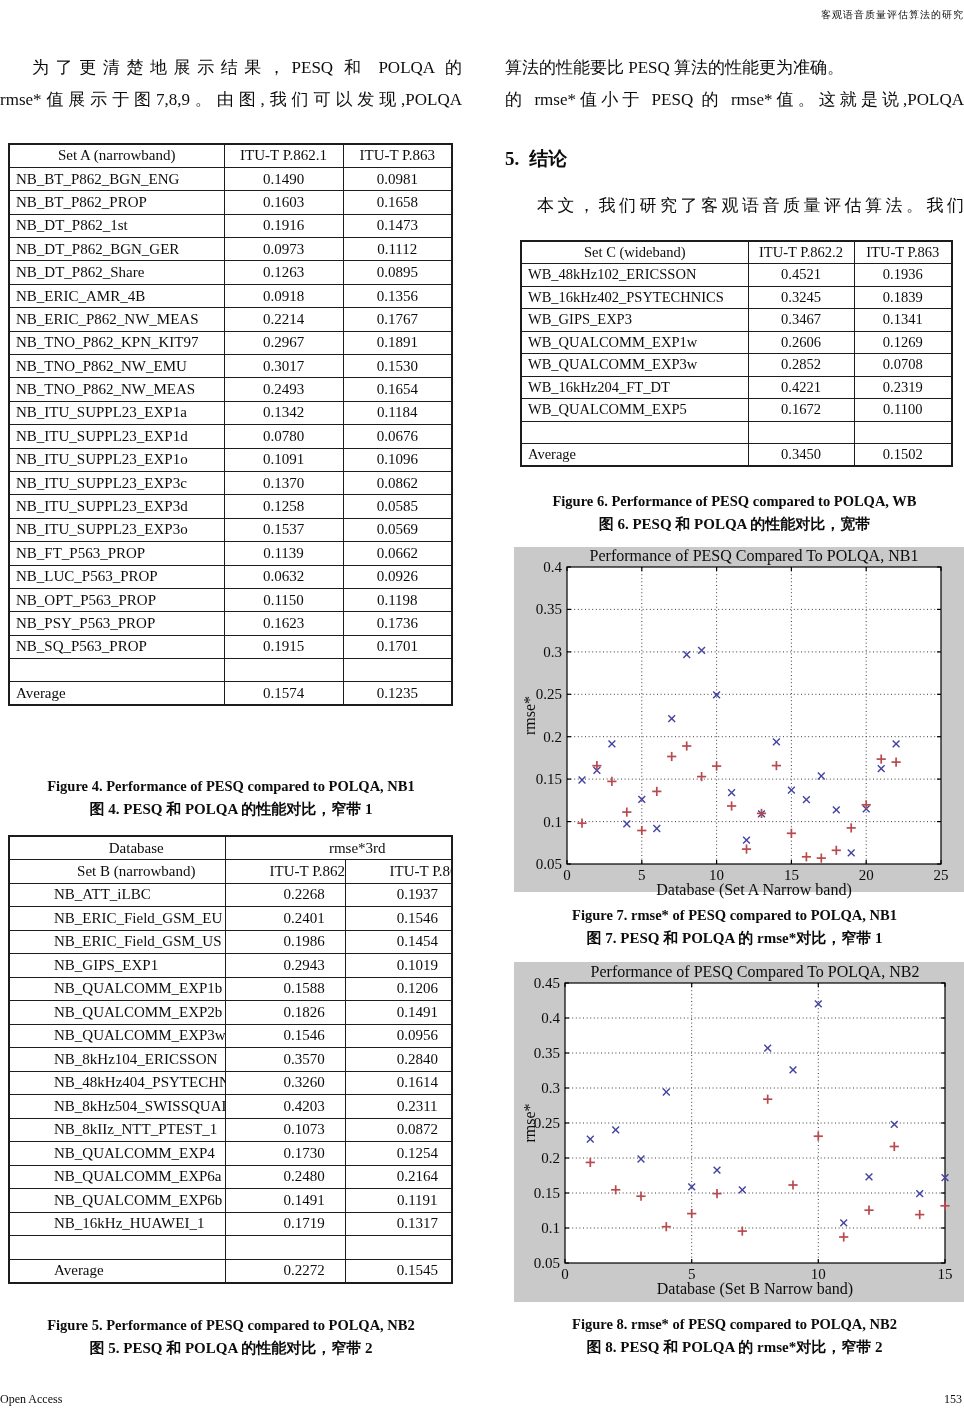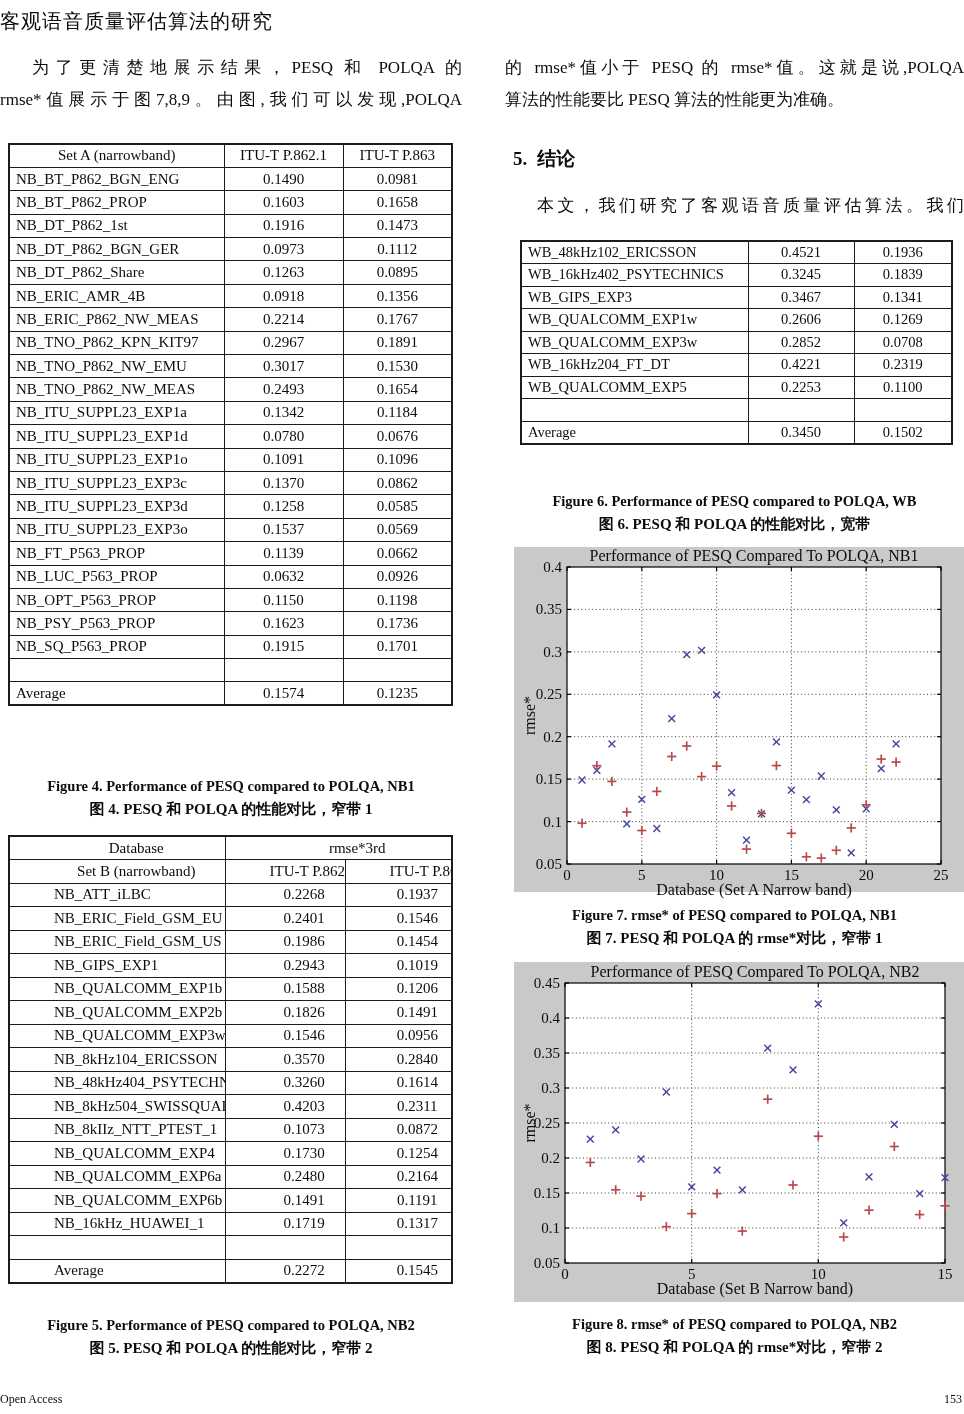--- a/index.html
+++ b/index.html
@@ -2,21 +2,21 @@
 <html><head>
 <meta charset="utf-8">
 <style>
   * { margin:0; padding:0; box-sizing:border-box; }
   html,body { background:#fff; }
   body {
     width:964px; height:1414px; position:relative;
     font-family:"Liberation Serif", serif; color:#0c0c0c; overflow:hidden;
   }
   .abs { position:absolute; }
-  .running-head { top:8px; left:0; width:964px; text-align:left; font-size:20px; letter-spacing:1px; }
+  .running-head { top:8px; left:0; width:964px; text-align:right; font-size:10px; letter-spacing:1px; }
   .pline { font-size:17px; line-height:32px; }
   .jl { text-align:justify; text-align-last:justify; }
   .ind { text-indent:32px; }
   .caption { text-align:center; font-weight:bold; }
   .cap-en { font-size:14.5px; line-height:21px; }
   .cap-zh { font-size:15px; line-height:24px; }
   .section-h { font-size:19px; font-weight:bold; }
   .section-h .num { margin-right:10px; }
   table { border-collapse:collapse; table-layout:fixed; background:#fff; }
   table.outer { border:2px solid #1c1c1c; }
@@ -282,38 +282,43 @@
       </tr>
     </tbody>
 </table>
 
 <div class="abs caption" style="left:0; top:1315px; width:462px;">
   <div class="cap-en">Figure 5. Performance of PESQ compared to POLQA, NB2</div>
   <div class="cap-zh">图 5. PESQ 和 POLQA 的性能对比，窄带 2</div>
 </div>
 
 <div class="abs" style="left:505px; top:52px; width:459px;">
+  <div class="pline">算法的性能要比 PESQ 算法的性能更为准确。</div>
   <div class="pline jl">的 rmse*值小于 PESQ 的 rmse*值。这就是说,POLQA</div>
-  <div class="pline">算法的性能要比 PESQ 算法的性能更为准确。</div>
-</div>
-
-<div class="abs section-h" style="left:505px; top:146px;margin-left:8px;">
+</div>
+
+<div class="abs section-h" style="left:505px; top:146px;">
   <span class="num">5.</span><span>结论</span>
 </div>
 
 <div class="abs pline jl ind" style="left:505px; top:190px; width:459px;">本文，我们研究了客观语音质量评估算法。我们</div>
 
 <table id="table-c" class="abs outer" style="left:520px; top:240px; width:433px;">
   <colgroup>
       <col style="width:227px">
       <col style="width:106px">
       <col>
     </colgroup>
   <tbody id="table-c-body">
       <tr>
+        <td class="thead">Set C (wideband)</td>
+        <td class="thead">ITU-T P.862.2</td>
+        <td class="thead">ITU-T P.863</td>
+      </tr>
+      <tr>
         <td class="tname">WB_48kHz102_ERICSSON</td>
         <td class="tnum">0.4521</td>
         <td class="tnum">0.1936</td>
       </tr>
       <tr>
         <td class="tname">WB_16kHz402_PSYTECHNICS</td>
         <td class="tnum">0.3245</td>
         <td class="tnum">0.1839</td>
       </tr>
       <tr>
@@ -331,21 +336,21 @@
         <td class="tnum">0.2852</td>
         <td class="tnum">0.0708</td>
       </tr>
       <tr>
         <td class="tname">WB_16kHz204_FT_DT</td>
         <td class="tnum">0.4221</td>
         <td class="tnum">0.2319</td>
       </tr>
       <tr>
         <td class="tname">WB_QUALCOMM_EXP5</td>
-        <td class="tnum">0.2253</td>
+        <td class="tnum">0.1672</td>
         <td class="tnum">0.1100</td>
       </tr>
       <tr>
         <td>&nbsp;</td>
         <td></td>
         <td></td>
       </tr>
       <tr>
         <td class="tname">Average</td>
         <td class="tnum">0.3450</td>

